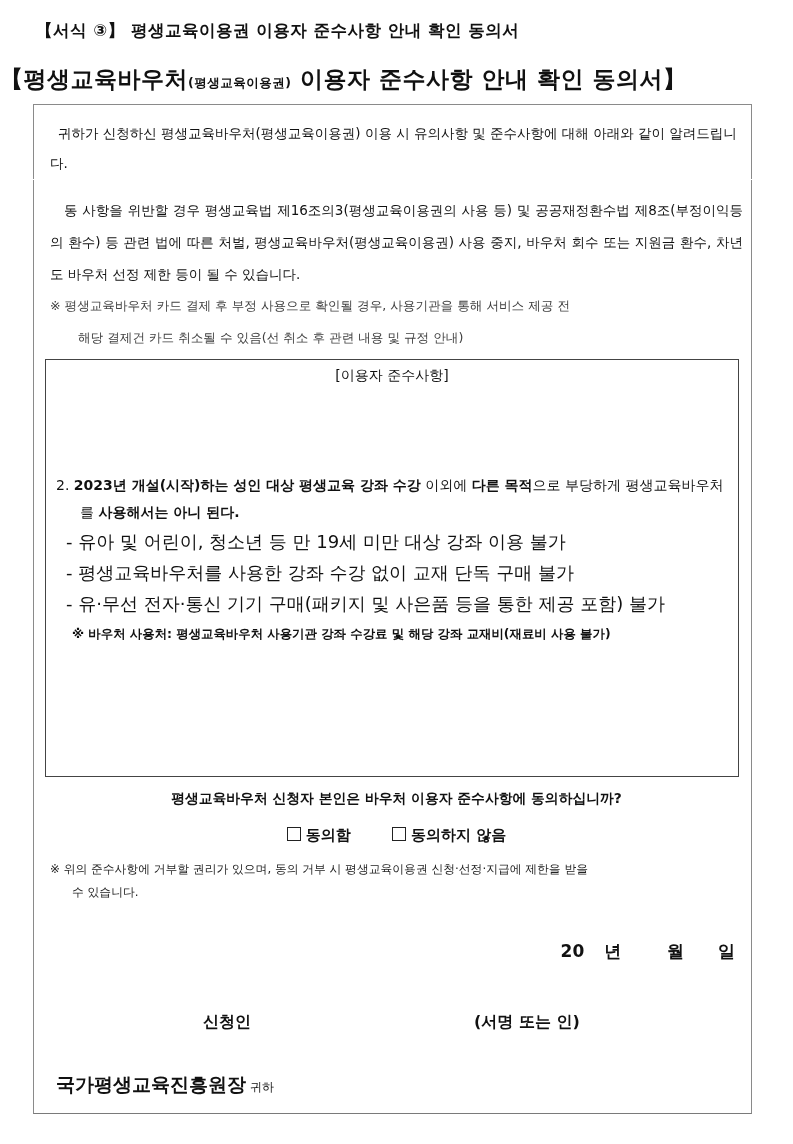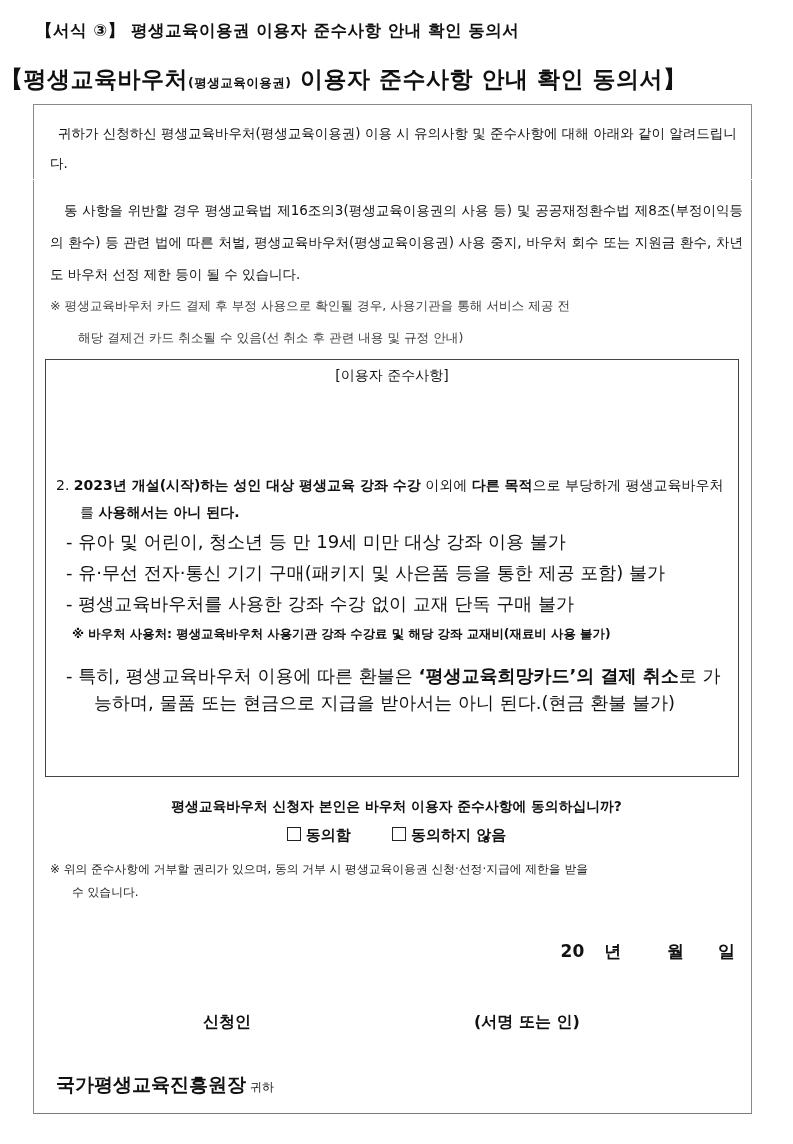--- a/index.html
+++ b/index.html
@@ -16,21 +16,21 @@
   .note1 { position: absolute; left: 50px; top: 290px; width: 693px; font-size: 12.6px; line-height: 32px; color: #404040; }
   .note1 .cont { padding-left: 28px; display: block; }
   .rules-box { position: absolute; left: 45px; top: 359px; width: 692px; height: 416px; border: 1.3px solid #444; }
   .rules-title { position: absolute; left: 0; width: 100%; top: 7px; text-align: center; font-size: 14px; }
   .rule { position: absolute; left: 10px; width: 674px; font-size: 14px; line-height: 27px; }
   .rule .hang { display: block; padding-left: 24px; text-indent: -24px; }
   .rule b { font-weight: bold; }
   .sub { display: block; padding-left: 10px; line-height: 31px; font-size: 18px; }
   .sub.hang2 { padding-left: 38px; text-indent: -28px; line-height: 27px; }
   .voucher-note { display: block; padding-left: 16px; font-size: 12.4px; font-weight: bold; line-height: 30px; }
-  .question { position: absolute; left: 0; width: 793px; top: 790px; text-align: center; font-size: 13.8px; font-weight: bold; margin-top: 8px; }
+  .question { position: absolute; left: 0; width: 793px; top: 790px; text-align: center; font-size: 13.8px; font-weight: bold; }
   .options { position: absolute; left: 0; width: 793px; top: 826px; text-align: center; font-size: 15px; font-weight: bold; }
   .options .opt { display: inline-block; margin: 0 18px; cursor: pointer; }
   .checkbox { display: inline-block; width: 12px; height: 12px; border: 1.2px solid #222; vertical-align: -1px; margin-right: 5px; background: #fff; }
   .refuse-note { position: absolute; left: 50px; top: 858px; width: 693px; font-size: 11.8px; line-height: 23px; color: #222; }
   .refuse-note .cont { display: block; padding-left: 22px; }
   .date-line { position: absolute; right: 58px; top: 940px; font-size: 17px; font-weight: bold; }
   .date-line span { display: inline-block; }
   .applicant { position: absolute; left: 203px; top: 1012px; font-size: 16px; font-weight: bold; }
   .sign { position: absolute; left: 474px; top: 1012px; font-size: 16px; font-weight: bold; }
   .recipient { position: absolute; left: 56px; top: 1072px; font-size: 19px; font-weight: bold; }
@@ -61,27 +61,26 @@
   <span class="cont">해당 결제건 카드 취소될 수 있음(선 취소 후 관련 내용 및 규정 안내)</span>
 </div>
 
 <div class="rules-box">
   <div class="rules-title">[이용자 준수사항]</div>
 
 
   <div class="rule" style="top:112px">
     <span class="hang"><span>2. </span><b>2023년 개설(시작)하는 성인 대상 평생교육 강좌 수강</b><span> 이외에 </span><b>다른 목적</b><span>으로 부당하게 평생교육바우처를 </span><b>사용해서는 아니 된다.</b></span>
     <span class="sub">- 유아 및 어린이, 청소년 등 만 19세 미만 대상 강좌 이용 불가</span>
+    <span class="sub">- 평생교육바우처를 사용한 강좌 수강 없이 교재 단독 구매 불가</span>
     <span class="sub">- 유·무선 전자·통신 기기 구매(패키지 및 사은품 등을 통한 제공 포함) 불가</span>
-    <span class="sub">- 평생교육바우처를 사용한 강좌 수강 없이 교재 단독 구매 불가</span>
     <span class="voucher-note">※ 바우처 사용처: 평생교육바우처 사용기관 강좌 수강료 및 해당 강좌 교재비(재료비 사용 불가)</span>
   </div>
 
   <div class="rule" style="top:302px">
-    <span class="sub hang2"><span>- 특히, 평생교육바우처 이용에 따른 환불은 </span><b>‘평생교육희망카드’의 결제 취소</b><span>로 가능하며, 물품 또는 현금으로 지급을 받아서는 아니 된다.(현금 환불 불가)</span></span>
   </div>
 </div>
 
 <div class="question">평생교육바우처 신청자 본인은 바우처 이용자 준수사항에 동의하십니까?</div>
 
 <div class="options">
   <label class="opt">
     <span class="checkbox"></span><span>동의함</span>
   </label>
   <label class="opt">

